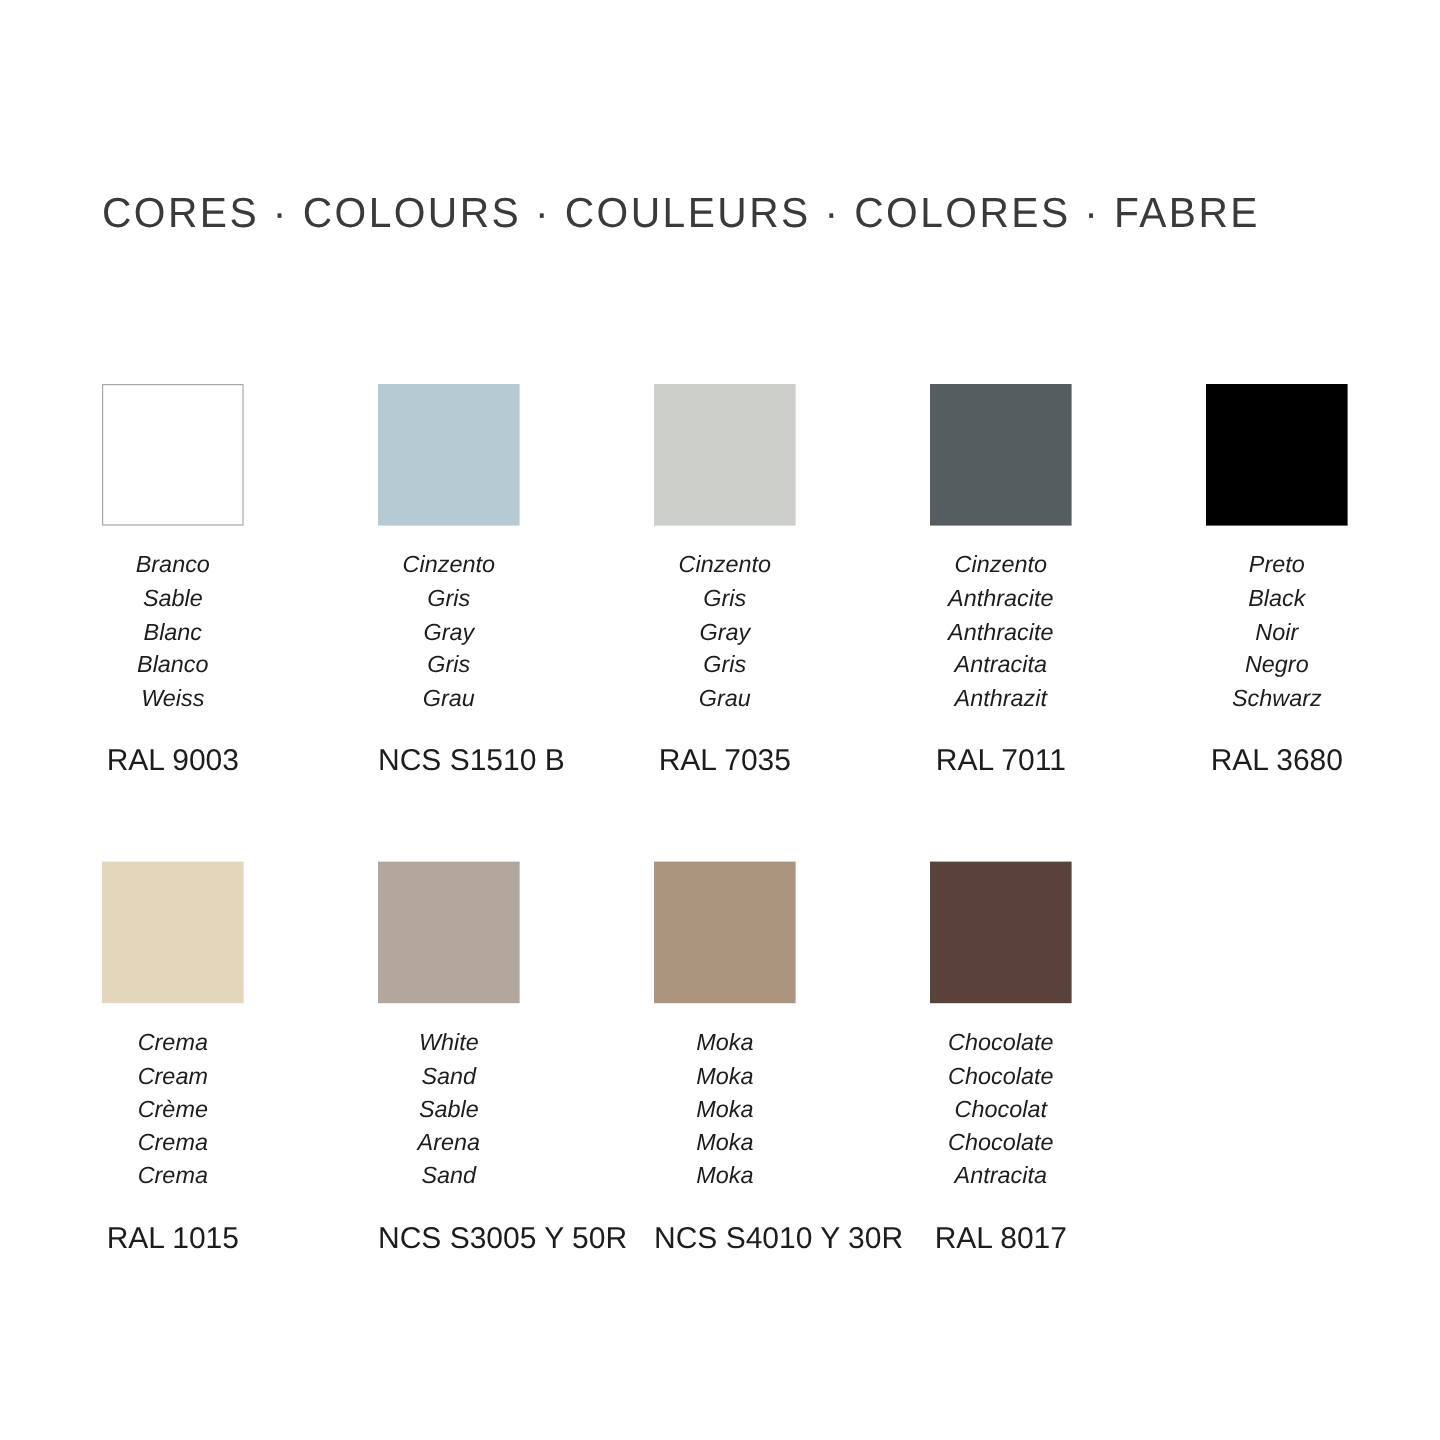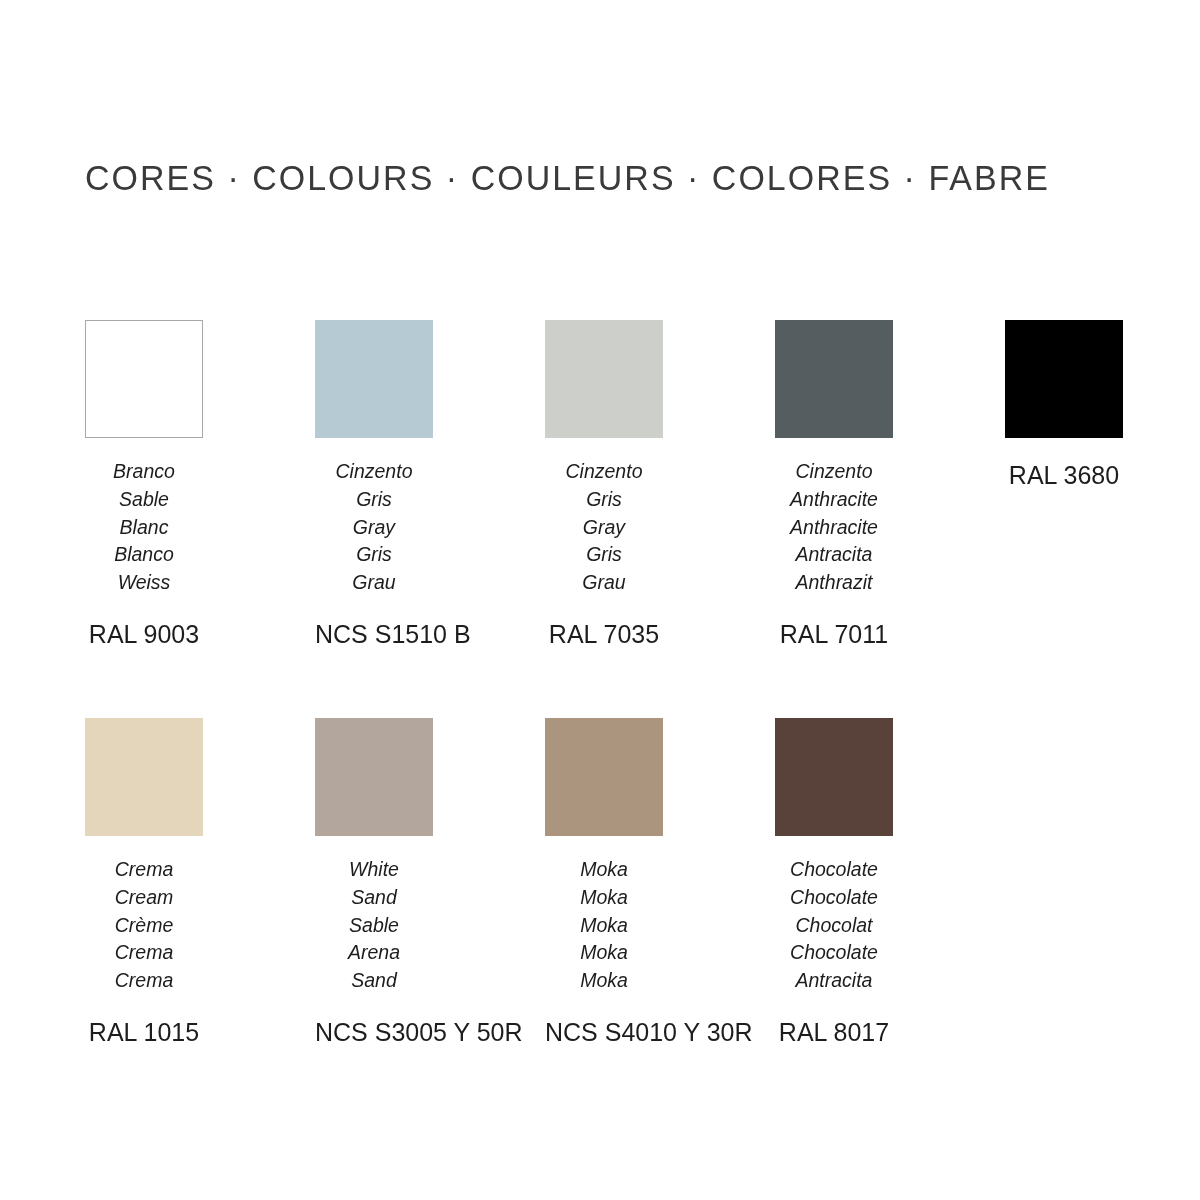--- a/index.html
+++ b/index.html
@@ -138,20 +138,27 @@
           <span class="name-line">Cinzento</span>
           <span class="name-line">Anthracite</span>
           <span class="name-line">Anthracite</span>
           <span class="name-line">Antracita</span>
           <span class="name-line">Anthrazit</span>
         </div>
         <div class="code">RAL 7011</div>
       </div>
       <div class="color-cell">
         <div class="swatch" style="background: rgb(0, 0, 0);"></div>
+        <div class="names">
+          <span class="name-line">Preto</span>
+          <span class="name-line">Black</span>
+          <span class="name-line">Noir</span>
+          <span class="name-line">Negro</span>
+          <span class="name-line">Schwarz</span>
+        </div>
         <div class="code">RAL 3680</div>
       </div>
     </div>
   <div class="color-row" id="row-2">
       <div class="color-cell">
         <div class="swatch" style="background: rgb(228, 214, 186);"></div>
         <div class="names">
           <span class="name-line">Crema</span>
           <span class="name-line">Cream</span>
           <span class="name-line">Crème</span>

